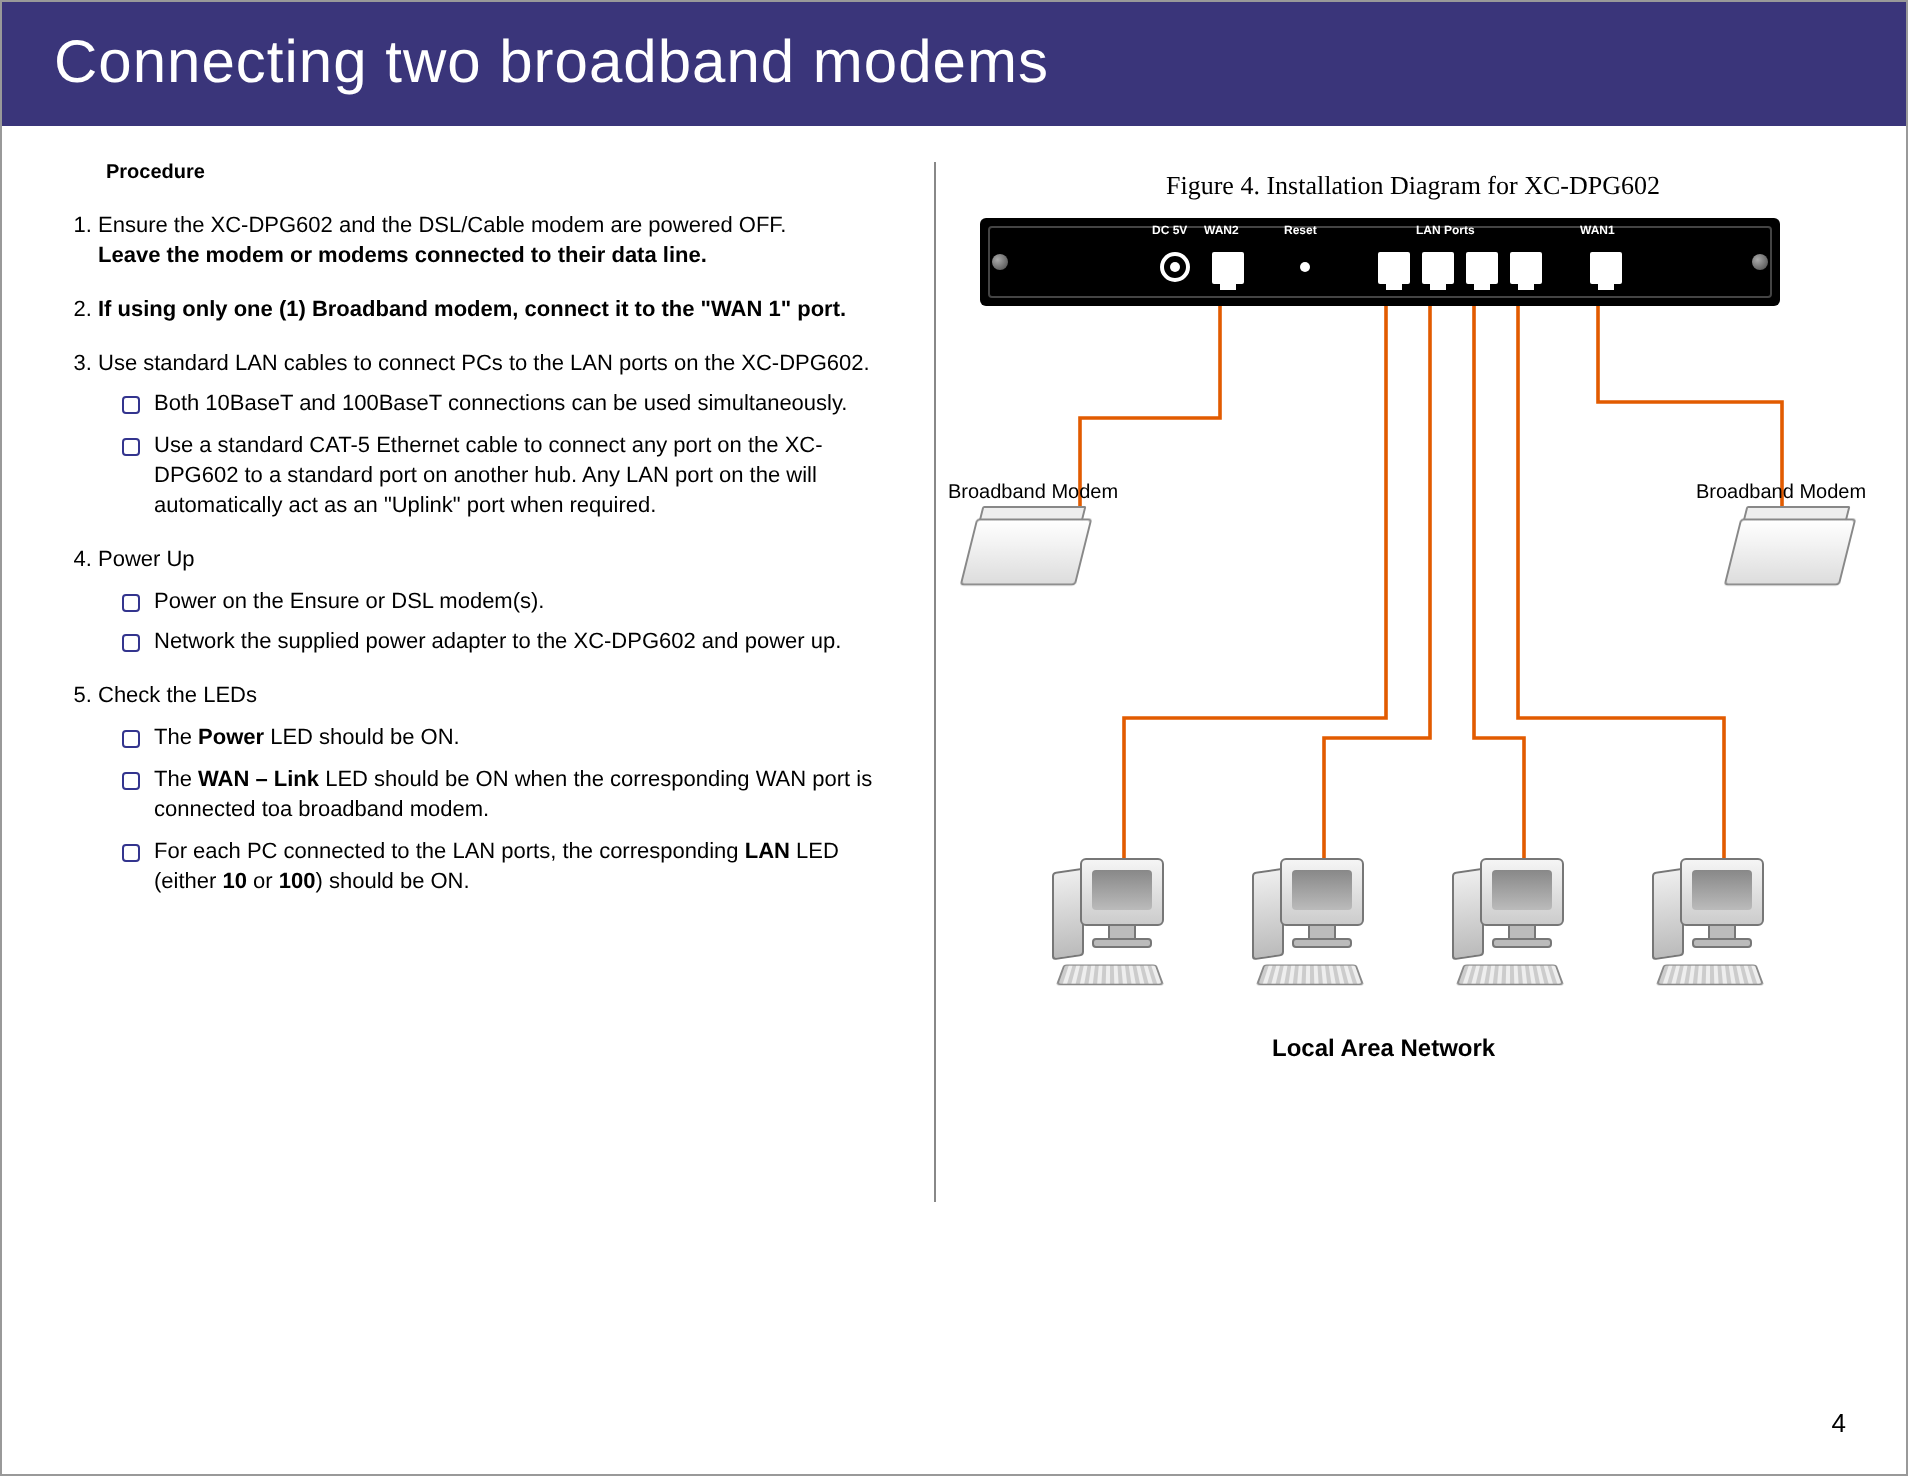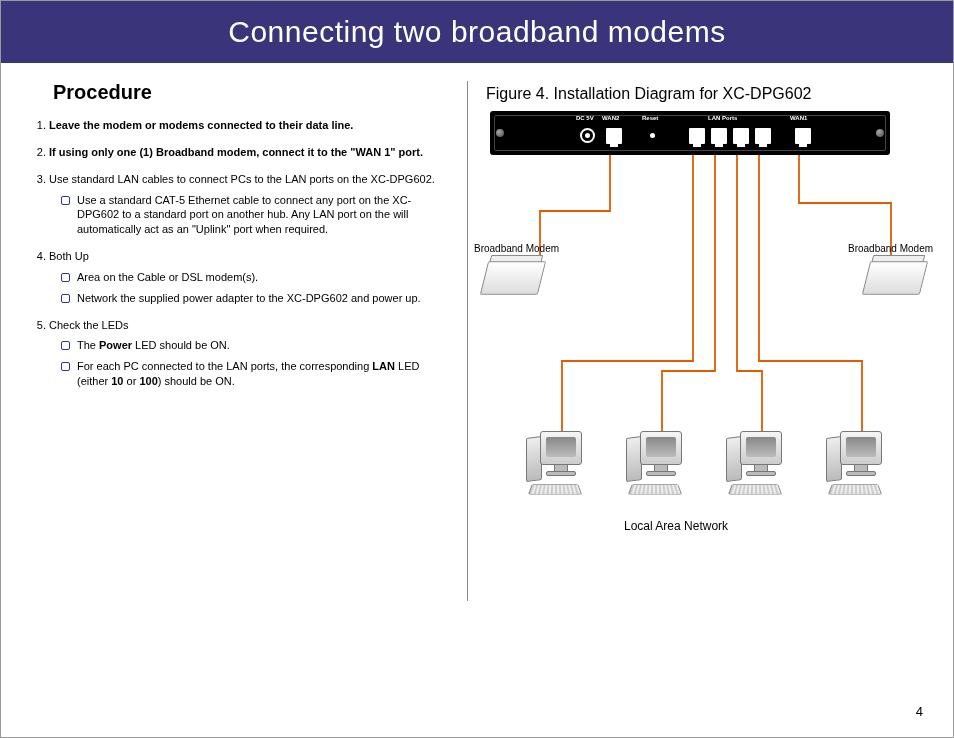--- a/index.html
+++ b/index.html
@@ -1,31 +1,31 @@
 <!DOCTYPE html>
 <html><head>
 <meta charset="utf-8">
 <style>
   * { box-sizing: border-box; margin: 0; padding: 0; }
   html, body { width: 954px; height: 738px; font-family: Arial, Helvetica, sans-serif; background: #fff; color: #000; }
   .page { position: relative; width: 954px; height: 738px; border: 1px solid #999; }
-  .banner { background: #3a357a; color: #fff; padding: 14px 26px 14px 26px; font-size: 30px; font-weight: 300; letter-spacing: 0.5px; font-family: "Segoe UI", Arial, sans-serif; text-align: center; }
+  .banner { background: #3a357a; color: #fff; padding: 14px 26px 14px 26px; font-size: 30px; font-weight: 300; letter-spacing: 0.5px; font-family: "Segoe UI", Arial, sans-serif; }
   .content { display: flex; padding: 18px 26px 0 26px; }
   .left { width: 440px; padding-right: 18px; }
   .divider { width: 1px; background: #888; min-height: 520px; }
   .right { flex: 1; padding-left: 18px; position: relative; }
-  .proc-title { font-weight: bold; font-size: 20px; margin-left: 26px; margin-bottom: 14px; font-family: Arial, sans-serif; }
+  .proc-title { font-weight: bold; font-size: 10px; margin-left: 26px; margin-bottom: 14px; font-family: Arial, sans-serif; }
   ol.steps { list-style: decimal; padding-left: 22px; font-size: 11px; line-height: 1.35; }
   ol.steps > li { margin-bottom: 12px; }
   ol.steps > li > .label { display:inline; }
   ol.steps > li > .label2 { display:block;font-weight:bold; }
   ul.sub { list-style: none; padding-left: 28px; margin-top: 6px; }
   ul.sub li { position: relative; margin-bottom: 6px; padding-left: 0; }
   ul.sub li::before { content: ""; position: absolute; left: -16px; top: 3px; width: 7px; height: 7px; border: 1.4px solid #33348e; border-radius: 2px; }
-  .figcap { font-size: 16px; margin: 4px 0 8px 0; font-family: Liberation Sans, sans-serif; }
+  .figcap { font-size: 13px; margin: 4px 0 8px 0; font-family: Liberation Serif, serif; text-align: center; }
   .pagenum { position: absolute; right: 30px; bottom: 18px; font-size: 13px; font-family: "Segoe UI", Arial, sans-serif; }
   
   .diagram { position: relative; width: 430px; height: 430px; }
   .router { position: absolute; left: 4px; top: 0; width: 400px; height: 44px; background: #000; border-radius: 3px; }
   .router-inner { position:absolute; inset:4px; border:1px solid #444; border-radius:2px; }
   .screw { position:absolute; width:8px; height:8px; border-radius:50%; background: radial-gradient(circle at 35% 35%, #aaa, #444); }
   .screw.l { left:6px; top:18px; }
   .screw.r { right:6px; top:18px; }
   .plabels { position:absolute; top:4px; left:0; right:0; height:10px; color:#fff; font-size:6px; font-weight:bold; display:flex; }
   .plabels span { position:absolute; white-space:nowrap; }
@@ -42,47 +42,49 @@
   .modem.left .modem-label { left:-10px; }
   .modem.rightm { left:380px; top:150px; }
   .modem.rightm .modem-label { left:-18px; }
   .pc { position:absolute; width:70px; height:78px; }
   .pc .mon { position:absolute; left:16px; top:0; width:42px; height:34px; background:linear-gradient(#f5f5f5,#ccc); border:1px solid #777; border-radius:3px; }
   .pc .mon:after{ content:""; position:absolute; left:5px; top:5px; right:5px; bottom:7px; background:linear-gradient(#888,#bbb); border-radius:2px; }
   .pc .stand{ position:absolute; left:30px; top:33px; width:14px; height:8px; background:#bbb; border:1px solid #777;}
   .pc .base{ position:absolute; left:22px; top:40px; width:30px; height:5px; background:#bbb; border:1px solid #777; border-radius:2px;}
   .pc .tower{ position:absolute; left:2px; top:6px; width:16px; height:44px; background:linear-gradient(#eee,#bbb); border:1px solid #777; border-radius:2px; transform:skewY(-8deg);}
   .pc .kbd{ position:absolute; left:6px; top:50px; width:50px; height:16px; background:repeating-linear-gradient(90deg,#ccc 0 2px,#eee 2px 4px); border:1px solid #888; transform: perspective(80px) rotateX(50deg); border-radius:2px;}
-  .lan-label { position:absolute; left:138px; top:408px; font-size:12px; font-family:"Segoe UI",Arial,sans-serif; }
+  .lan-label { position:absolute; left:150px; top:408px; font-size:12px; font-family:"Segoe UI",Arial,sans-serif;font-weight:bold; }
   .wire { stroke:#e25b00; stroke-width:1.8; fill:none; }
   svg.diagram-svg { position:absolute; left:0; top:0; width:430px; height:430px; }
 </style>
 </head>
 <body>
 
 <div class="page">
   <div class="banner">
     <span>Connecting two broadband modems</span>
   </div>
 
   <div class="content">
     <div class="left">
       <div class="proc-title">Procedure</div>
       <ol class="steps" id="steps-list">
-          <li><span class="label2">Leave the modem or modems connected to their data line.</span></li>
+          <li><span class="label">Ensure the XC-DPG602 and the DSL/Cable modem are powered OFF.</span><span class="label2">Leave the modem or modems connected to their data line.</span></li>
           <li><span class="label2">If using only one (1) Broadband modem, connect it to the "WAN 1" port.</span></li>
           <li><span class="label">Use standard LAN cables to connect PCs to the LAN ports on the XC-DPG602.</span><ul class="sub">
+              <li>Both 10BaseT and 100BaseT connections can be used simultaneously.</li>
               <li>Use a standard CAT-5 Ethernet cable to connect any port on the XC-DPG602 to a standard port on another hub. Any LAN port on the  will automatically act as an "Uplink" port when required.</li>
             </ul></li>
-          <li><span class="label">Both Up</span><ul class="sub">
-              <li>Area on the Cable or DSL modem(s).</li>
+          <li><span class="label">Power Up</span><ul class="sub">
+              <li>Power on the Ensure or DSL modem(s).</li>
               <li>Network the supplied power adapter to the XC-DPG602 and power up.</li>
             </ul></li>
           <li><span class="label">Check the LEDs</span><ul class="sub">
               <li>The <b>Power</b> LED should be ON.</li>
+              <li>The <b>WAN – Link</b> LED should be ON when the corresponding WAN port is connected toa broadband modem.</li>
               <li>For each PC connected to the LAN ports, the corresponding <b>LAN</b> LED (either <b>10</b> or <b>100</b>) should be ON.</li>
             </ul></li>
         </ol>
     </div>
     <div class="divider"></div>
     <div class="right">
       <div class="figcap">Figure 4.  Installation Diagram for XC-DPG602</div>
 
       <div class="diagram">
         <svg class="diagram-svg">

